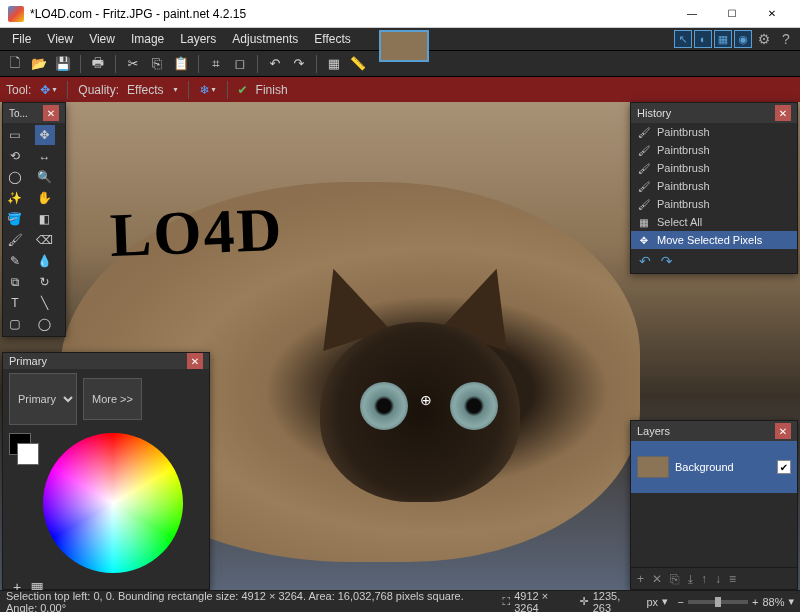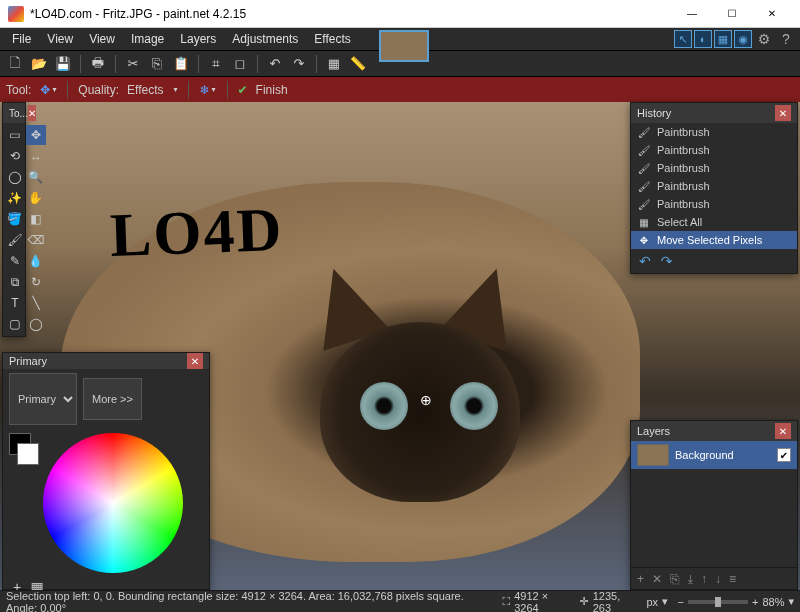--- a/index.html
+++ b/index.html
@@ -43,38 +43,38 @@
 .canvas-area .ear2 { left: 450px; top: 165px; transform: rotate(18deg); }
 .canvas-area .handwriting { position: absolute; left: 110px; top: 95px; font-family: "Comic Sans MS", cursive; font-size: 62px; font-weight: 900; color: #000; transform: rotate(-2deg); letter-spacing: 2px; }
 .canvas-area .crosshair { position: absolute; left: 420px; top: 290px; color: #fff; font-size: 14px; }
 .canvas-area .watermark { position: absolute; right: 10px; bottom: 8px; color: rgba(255,255,255,0.55); font-size: 22px; font-weight: 300; letter-spacing: 1px; }
 
 
 .panel { position: absolute; background: #2b2b2b; border: 1px solid #1a1a1a; box-shadow: 0 2px 8px rgba(0,0,0,0.5); }
 .panel-header { height: 20px; background: #383838; display: flex; align-items: center; padding: 0 6px; font-size: 11px; color: #ddd; }
 .panel-header .close { margin-left: auto; width: 16px; height: 16px; background: #b85450; color: #fff; display: flex; align-items: center; justify-content: center; font-size: 10px; cursor: pointer; }
 
-.tools-panel { top: 102px; left: 2px; width: 24px; }
+.tools-panel { top: 102px; left: 2px; width: 64px; }
 .tools-panel .panel-header { font-size: 10px; }
 .tools-grid { display: grid; grid-template-columns: 1fr 1fr; gap: 1px; padding: 2px; }
 .tool { width: 20px; height: 20px; display: flex; align-items: center; justify-content: center; color: #ccc; font-size: 12px; cursor: pointer; }
 .tool.active { background: #3d6099; }
 
 
 .history-panel { top: 102px; right: 2px; width: 168px; }
 .history-list { max-height: 160px; overflow: hidden; }
 .history-item { display: flex; align-items: center; padding: 2px 6px; font-size: 11px; color: #ccc; gap: 6px; cursor: pointer; }
 .history-item.selected { background: #3d6099; color: #fff; }
 .history-item .hi-icon { width: 14px; height: 14px; display: flex; align-items: center; justify-content: center; font-size: 10px; }
 .history-foot { display: flex; gap: 10px; padding: 4px 8px; color: #5a9fd4; font-size: 14px; }
 
 
 .layers-panel { bottom: 22px; right: 2px; width: 168px; height: 170px; display: flex; flex-direction: column; }
 .layer-list { flex: 1; }
-.layer-item { display: flex; align-items: center; padding: 3px 6px; background: #3d6099; color: #fff; font-size: 11px; gap: 6px; }
+.layer-item { display: flex; align-items: center; padding: 15px 6px; background: #3d6099; color: #fff; font-size: 11px; gap: 6px; }
 .layer-item .layer-thumb { width: 32px; height: 22px; background: #8b7355; border: 1px solid #666; }
 .layer-item .layer-check { margin-left: auto; width: 14px; height: 14px; background: #fff; border: 1px solid #888; display: flex; align-items: center; justify-content: center; color: #000; font-size: 10px; }
 .layers-foot { height: 22px; background: #2b2b2b; display: flex; align-items: center; gap: 8px; padding: 0 6px; color: #888; font-size: 12px; border-top: 1px solid #1a1a1a; }
 
 
 .colors-panel { bottom: 22px; left: 2px; width: 208px; height: 238px; display: flex; flex-direction: column; }
 .colors-top { display: flex; align-items: center; padding: 4px 6px; gap: 6px; }
 .colors-top select { background: #3a3a3a; color: #ccc; border: 1px solid #555; font-size: 11px; padding: 18px 4px; }
 .colors-top .more-btn { background: #3a3a3a; color: #ccc; border: 1px solid #555; font-size: 11px; padding: 14px 8px; cursor: pointer; }
 .colors-body { display: flex; padding: 4px 6px; gap: 6px; }

